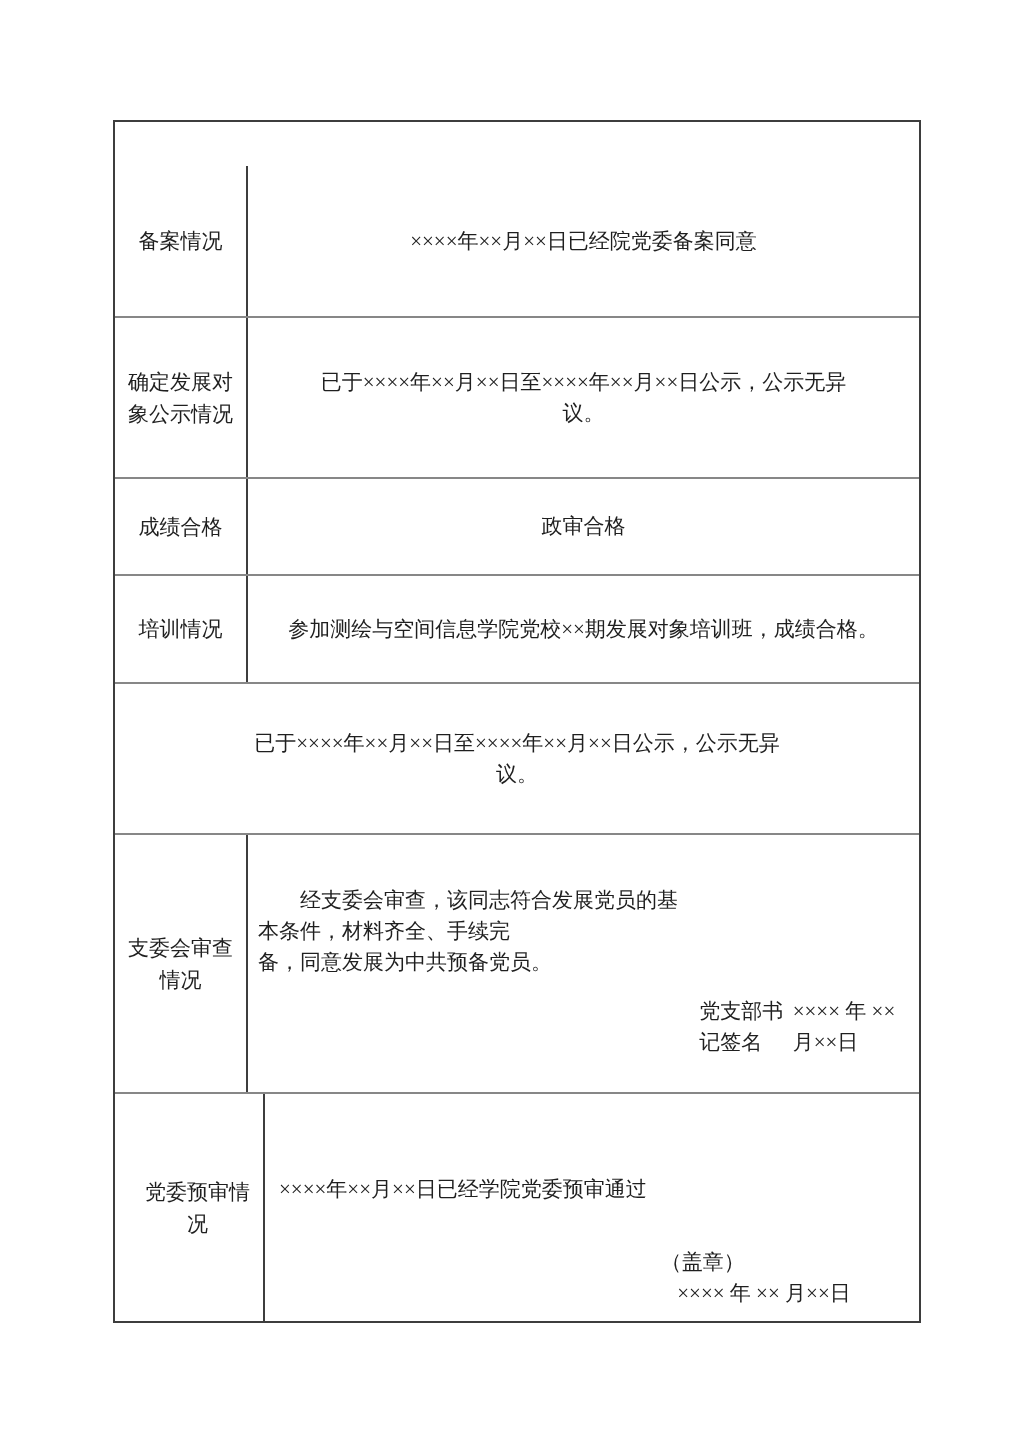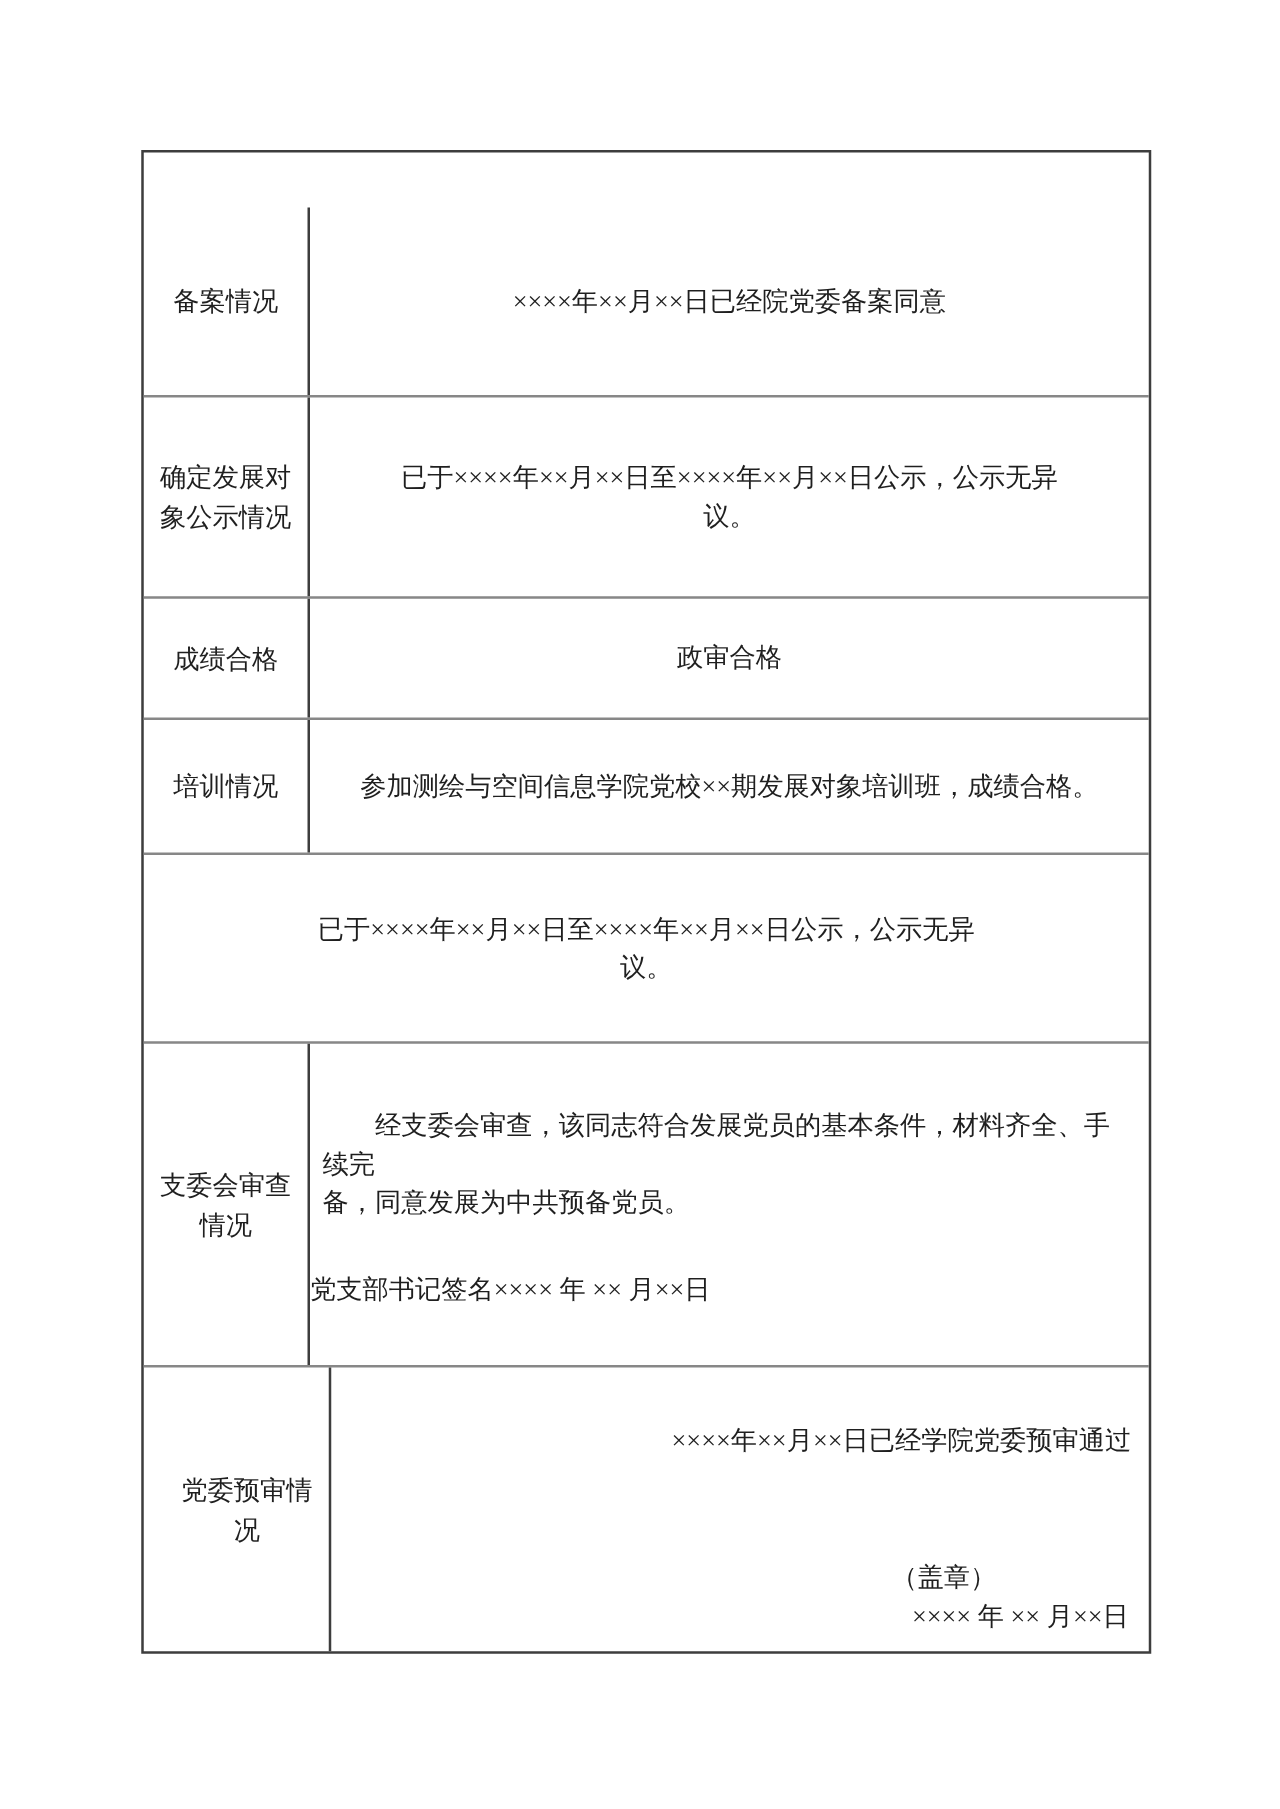--- a/index.html
+++ b/index.html
@@ -44,33 +44,33 @@
     flex: 1 1 auto;
     box-sizing: border-box;
     font-size: 21px; line-height: 31px;
   }
   .center-cell {
     display: flex; align-items: center; justify-content: center;
     text-align: center;
     white-space: pre-line;
     padding: 0 14px;
   }
-  .col-cell { display: flex; flex-direction: column; }
+  .col-cell { display: flex; }
   .review-paragraph {
     padding: 50px 14px 0 10px;
     text-align: left;
     white-space: pre-line;
   }
   .sig-line {
-    margin-top: auto; margin-bottom: 45px;
+    margin-top: auto; margin-bottom: 34px;
     display: flex; justify-content: flex-start; align-items: baseline;
     padding: 0 16px 0 0;
   }
   .preapproval {
-    margin-top: 43px;
+    margin-top: 80px;
     text-align: right;
     white-space: pre-line;
     padding: 0 14px;
   }
   .stamp-block {
     margin-top: auto; margin-bottom: 12px;
     text-align: right;
     padding-right: 16px;
   }
   .stamp-label { padding-right: 106px; }

